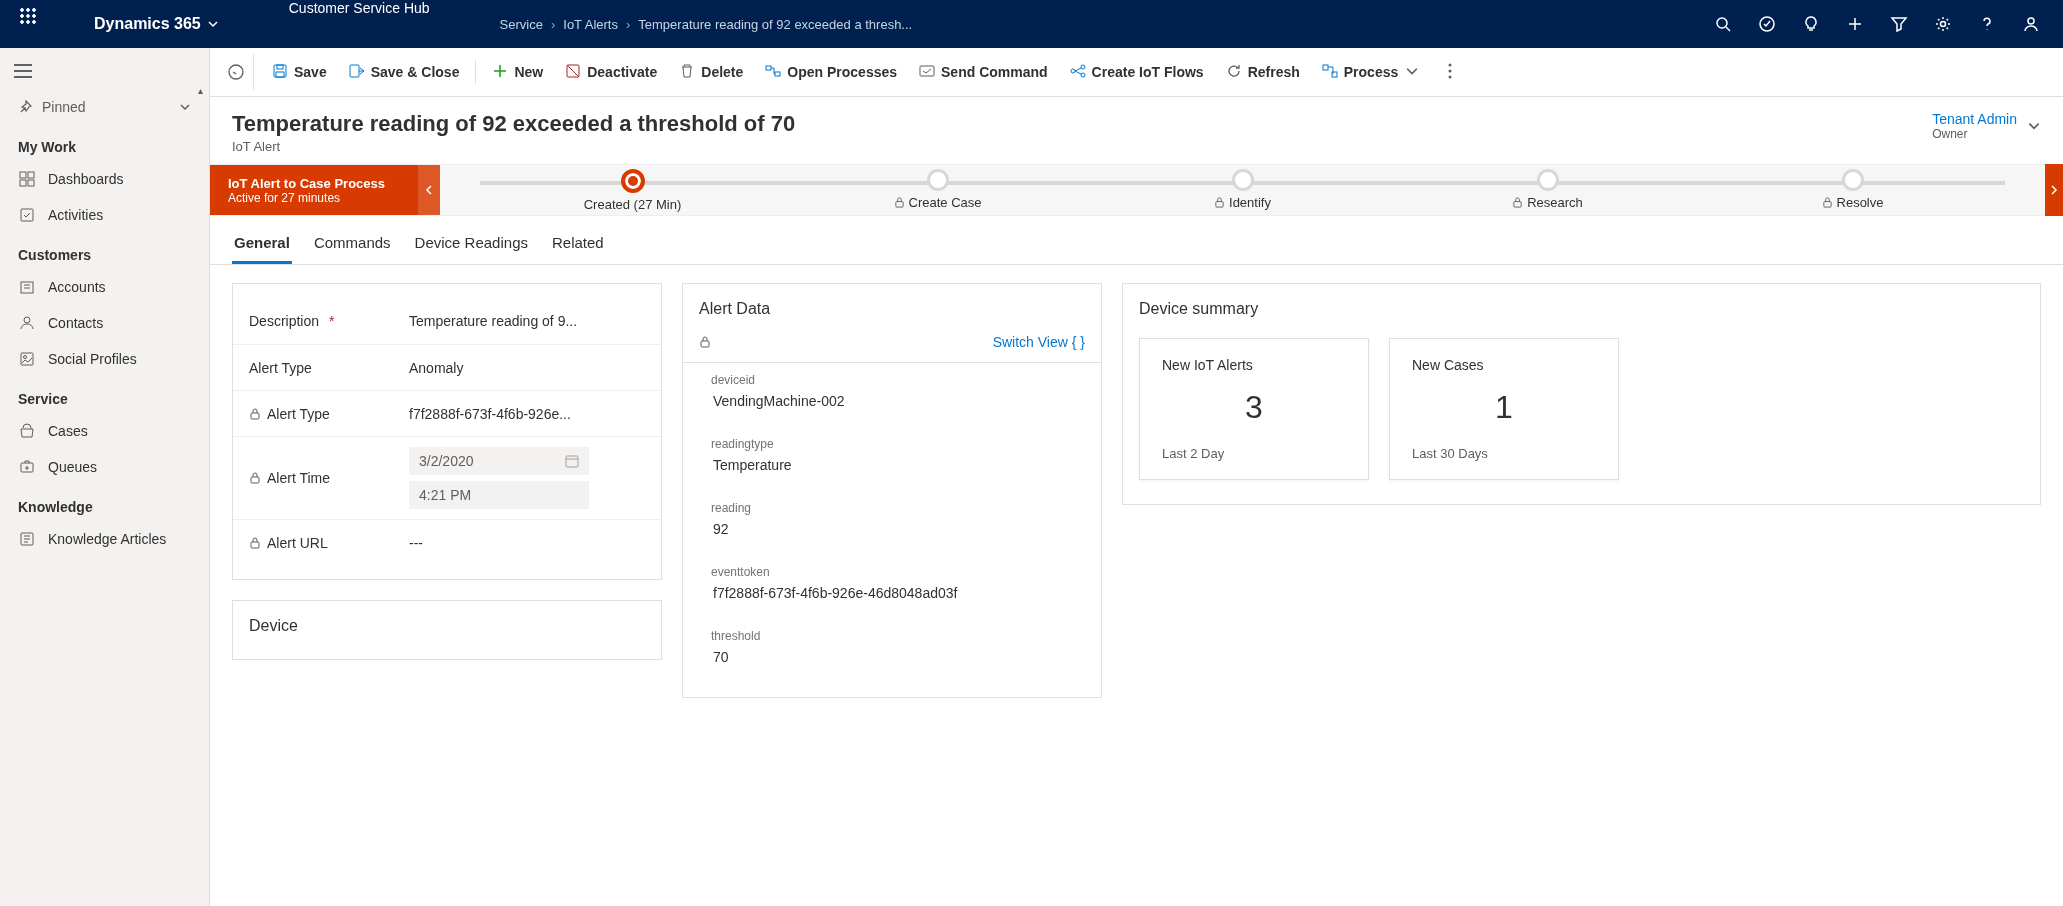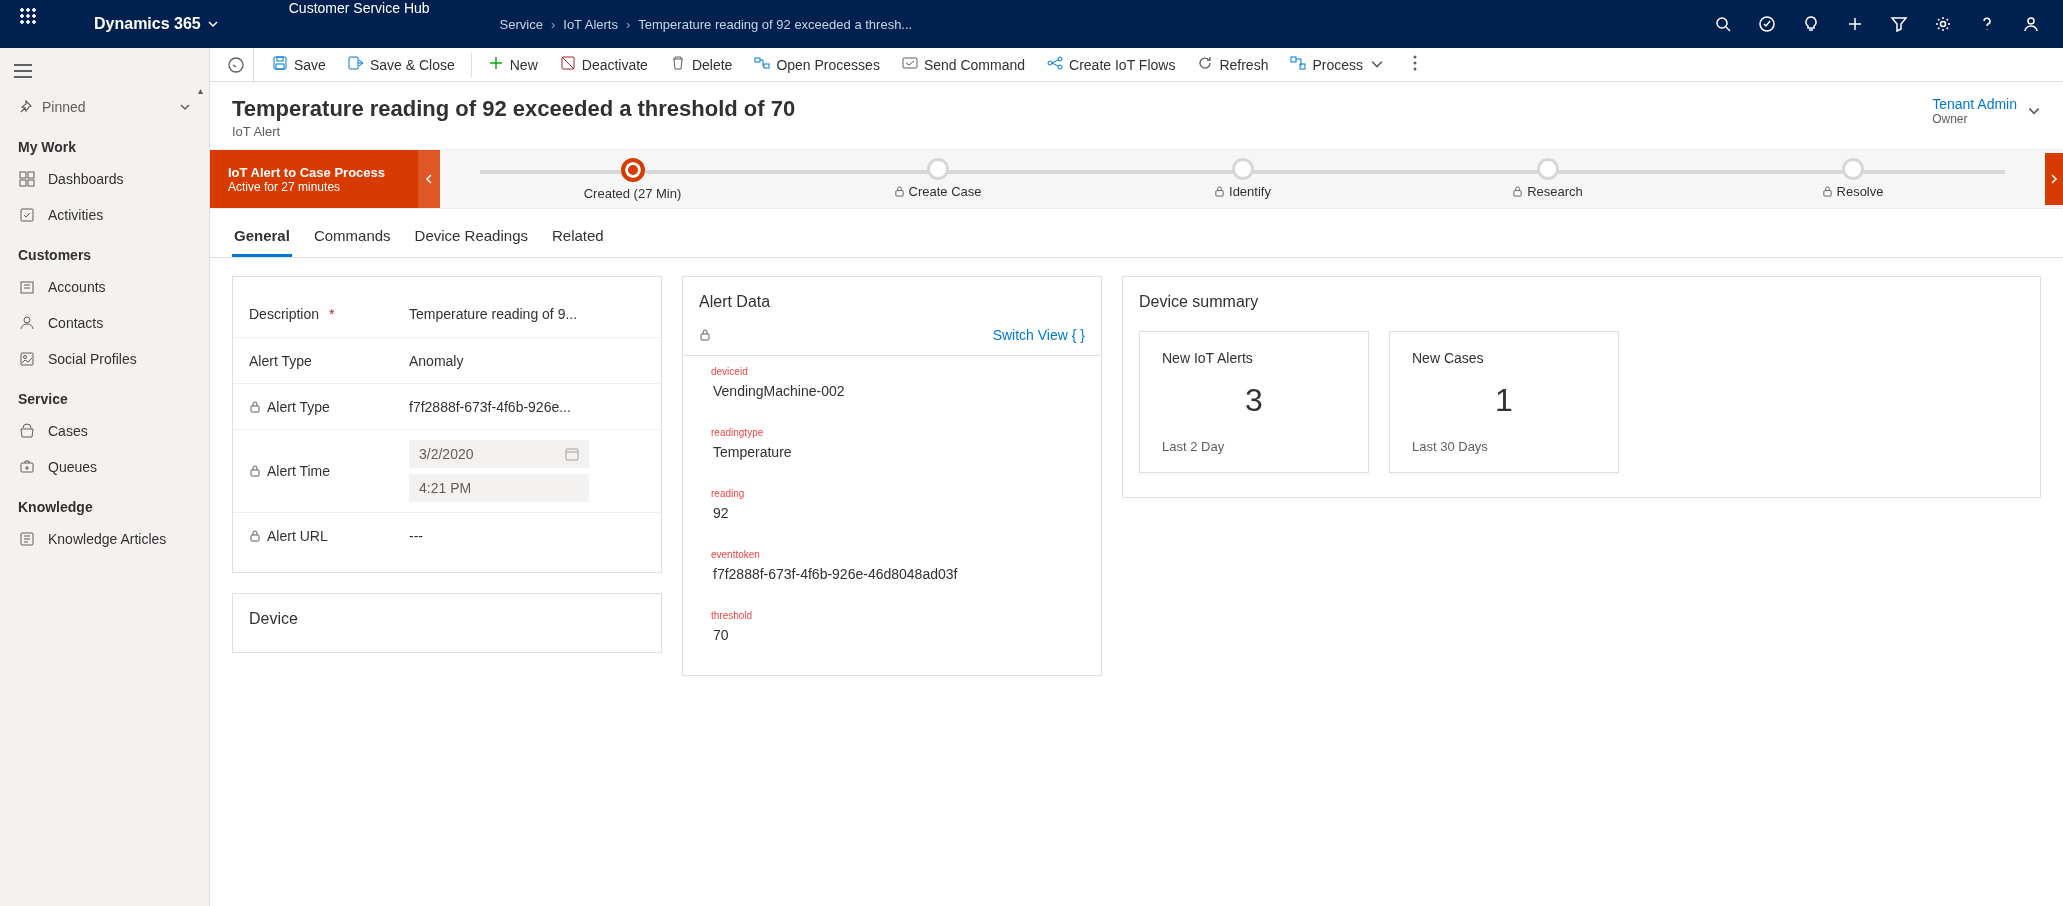--- a/index.html
+++ b/index.html
@@ -24,37 +24,37 @@
 .sidebar .pinned { display: flex; align-items: center; padding: 10px 18px; gap: 10px; color: #605e5c; position: relative; }
 .sidebar .pinned .chevron { margin-left: auto; }
 .sidebar .pinned .caret-up { position: absolute; right: 6px; top: -4px; font-size: 10px; color: #605e5c; }
 .sidebar .group-title { font-weight: 600; padding: 14px 18px 6px; color: #323130; }
 .sidebar .nav-item { display: flex; align-items: center; gap: 12px; padding: 9px 18px; cursor: pointer; color: #323130; }
 .sidebar .nav-item .nav-icon { width: 18px; height: 18px; display: flex; align-items: center; justify-content: center; color: #605e5c; }
 
 .content { flex: 1; display: flex; flex-direction: column; overflow: hidden; background: #fff; }
 
 
-.cmd-bar { height: 34px; border-bottom: 1px solid #e1dfdd; display: flex; align-items: center; padding: 0 8px; gap: 4px; background: #fff; }
+.cmd-bar { height: 49px; border-bottom: 1px solid #e1dfdd; display: flex; align-items: center; padding: 0 8px; gap: 4px; background: #fff; font-weight: bold; }
 .cmd-bar .history { width: 36px; height: 36px; display: flex; align-items: center; justify-content: center; border-right: 1px solid #e1dfdd; margin-right: 4px; cursor: pointer; }
 .cmd-bar .cmd { display: flex; align-items: center; gap: 6px; padding: 6px 10px; cursor: pointer; font-size: 14px; }
 .cmd-bar .cmd svg { width: 16px; height: 16px; }
 .cmd-bar .sep-v { width: 1px; height: 24px; background: #e1dfdd; margin: 0 4px; }
 .cmd-bar .more { margin-left: 4px; padding: 6px 10px; cursor: pointer; }
 
 
 .record-header { padding: 14px 22px 10px; display: flex; align-items: flex-start; border-bottom: 0; }
 .record-header h1 { font-size: 22px; font-weight: 600; }
 .record-header .sub { font-size: 13px; color: #605e5c; margin-top: 2px; }
 .record-header .owner { margin-left: auto; text-align: left; display: flex; align-items: center; gap: 10px; }
 .record-header .owner .val { color: #0078d4; font-size: 14px; }
 .record-header .owner .lbl { font-size: 12px; color: #605e5c; }
 
 
-.process { height: 60px; display: flex; align-items: center; background: #f6f6f6; border-top: 1px solid #eee; border-bottom: 1px solid #eee; position: relative; }
+.process { height: 52px; display: flex; align-items: center; background: #f6f6f6; border-top: 1px solid #eee; border-bottom: 1px solid #eee; position: relative; }
 .process .pname { background: #d83b01; color: #fff; padding: 8px 18px; height: 100%; display: flex; flex-direction: column; justify-content: center; width: 230px; position: relative; }
 .process .pname .t { font-weight: 600; font-size: 13px; }
 .process .pname .s { font-size: 12px; }
 .process .pname .arrow { position: absolute; right: 0; top: 0; bottom: 0; width: 22px; background: rgba(255,255,255,0.15); display: flex; align-items: center; justify-content: center; cursor: pointer; }
 .process .stages { flex: 1; display: flex; align-items: center; position: relative; padding: 0 40px; }
 .process .stage-line { position: absolute; left: 40px; right: 40px; top: 12px; height: 4px; background: #d7d7d7; }
 .process .stage { flex: 1; display: flex; flex-direction: column; align-items: center; z-index: 1; position: relative; }
 .process .stage .dot { width: 22px; height: 22px; border-radius: 50%; background: #fff; border: 3px solid #d7d7d7; margin-bottom: 4px; }
 .process .stage.active .dot { border: 4px solid #d83b01; background: #d83b01; box-shadow: 0 0 0 3px #fff inset; width: 24px; height: 24px; }
 .process .stage .lbl { font-size: 13px; display: flex; align-items: center; gap: 4px; }
@@ -77,21 +77,21 @@
 .field-row + .field-row { border-top: 1px solid #f0efee; }
 .field-row .flabel { width: 160px; font-size: 14px; color: #323130; display: flex; align-items: center; gap: 6px; }
 .field-row .req { color: #a4262c; margin-left: 4px; }
 .field-row .fval { flex: 1; font-size: 14px; font-weight: 500; overflow: hidden; text-overflow: ellipsis; white-space: nowrap; }
 .datetime { display: flex; flex-direction: column; gap: 6px; }
 .datetime .dt-box { background: #f3f2f1; padding: 6px 10px; color: #605e5c; width: 180px; display: flex; justify-content: space-between; align-items: center; }
 
 .alert-data-header { display: flex; align-items: center; justify-content: space-between; padding: 6px 16px 12px; border-bottom: 1px solid #e1dfdd; }
 .alert-data-header .switch { color: #0078d4; font-size: 14px; cursor: pointer; }
 .kv { padding: 10px 28px 4px; }
-.kv .k { font-size: 10px; color: #ef4444; margin-bottom: 6px; }
+.kv .k { font-size: 12px; color: #737373; margin-bottom: 6px; }
 .kv .v { font-size: 14px; font-weight: 400; margin-bottom: 14px; padding-left: 2px; }
 
 .summary-cards { display: flex; gap: 20px; flex-wrap: wrap; padding: 10px 16px; }
 .card { border: 1px solid #e1dfdd; padding: 18px 22px; width: 230px; box-shadow: 0 1px 3px rgba(0,0,0,0.06); }
 .card .ct { font-size: 14px; margin-bottom: 16px; }
 .card .cv { font-size: 32px; text-align: center; margin-bottom: 20px; }
 .card .cs { font-size: 13px; color: #605e5c; }
 
 .lock-icon { width: 12px; height: 12px; }
 </style>

